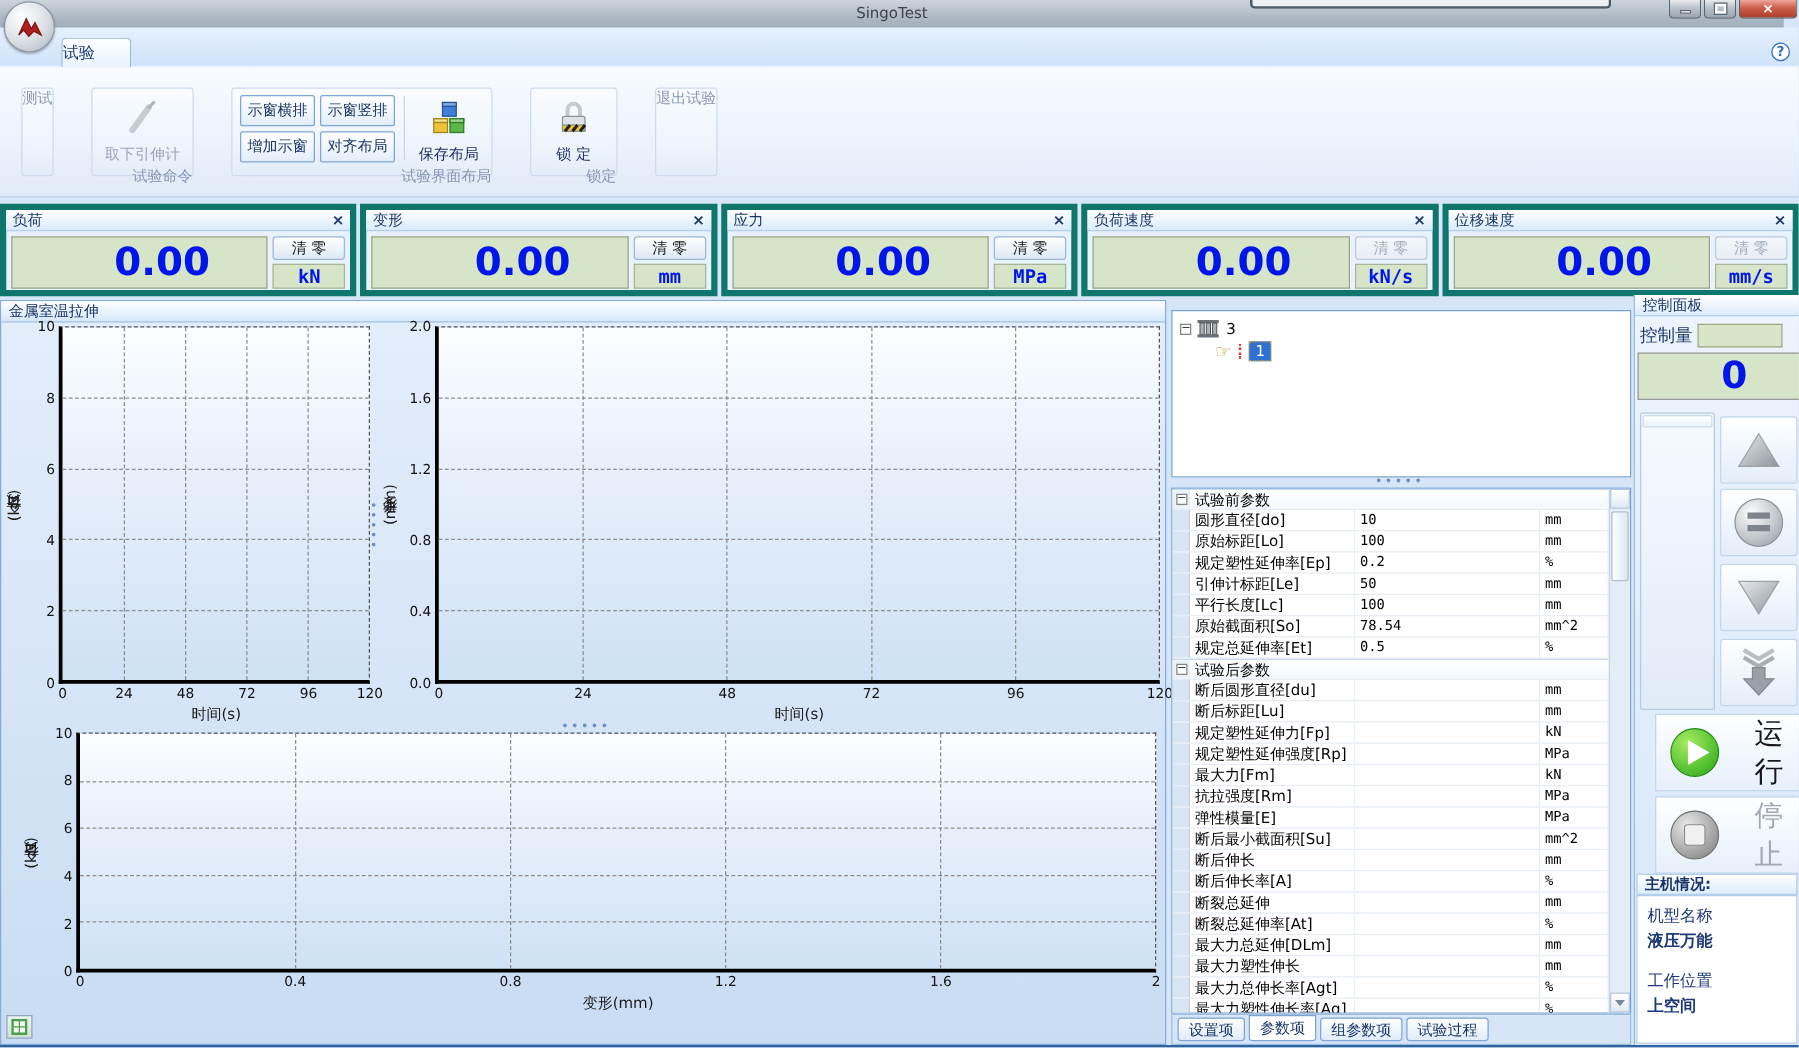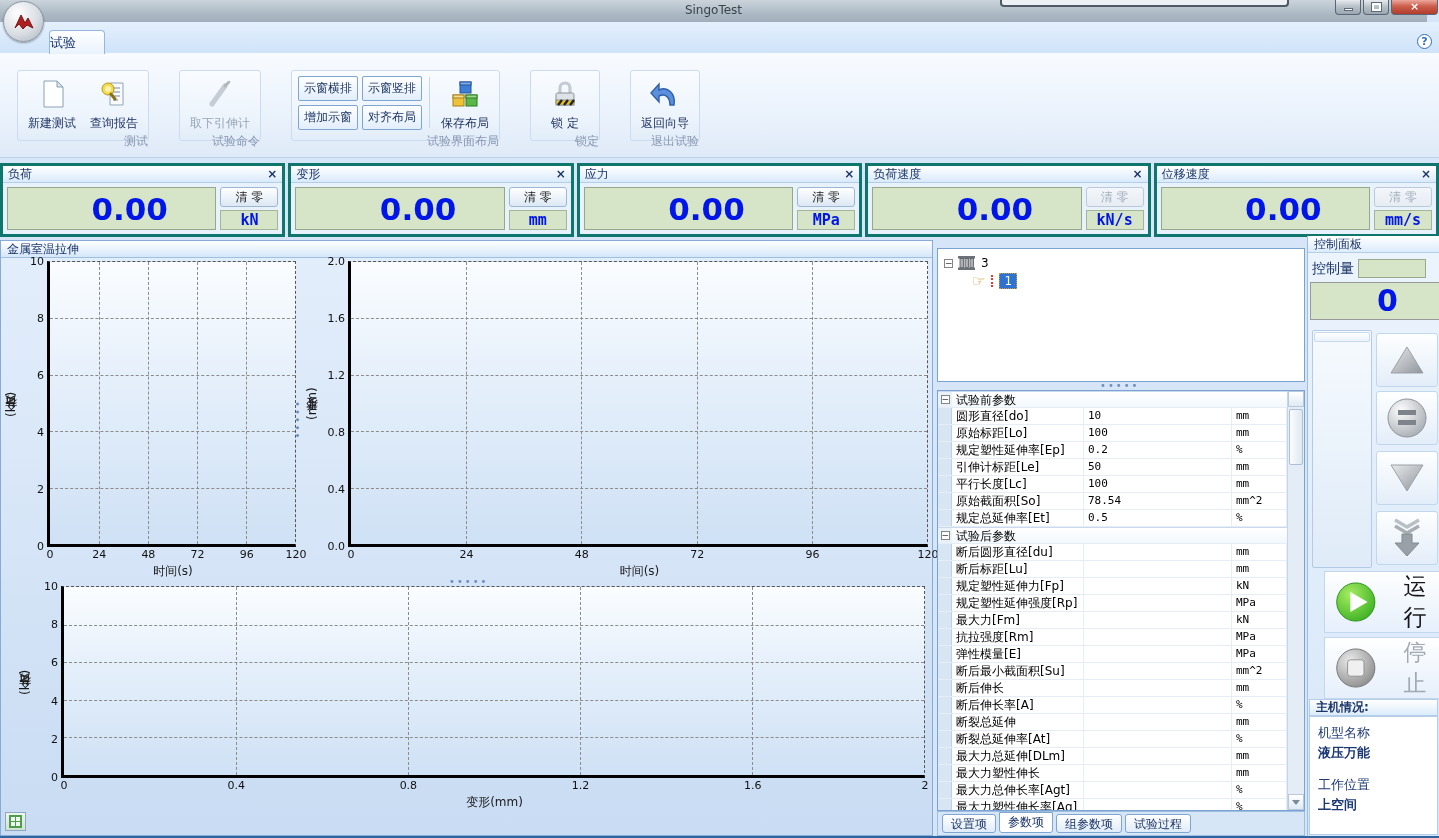--- a/index.html
+++ b/index.html
@@ -42,21 +42,21 @@
   .bigbtn { width:60px; display:flex; flex-direction:column; align-items:center; padding-top:5px; gap:5px;
     font-size:12px; color:#1c2f5f; border-radius:3px; }
   .bigbtn.disabled { color:#9aa6b7; }
   .sgrid { display:grid; grid-template-columns:1fr 1fr; gap:4px; align-content:center; padding:0 2px; }
   .sbtn { font-size:12px; color:#17315f; background:linear-gradient(#ffffff,#e2eefb); border:1px solid #7fa6d3;
     border-radius:2px; padding:3px 5px; white-space:nowrap; }
   .vsep { width:1px; background:#c6d7ea; margin:4px 3px; }
 
   
   .gauges { position:absolute; left:0; top:163px; width:1439px; height:74px; display:flex; gap:3px; }
-  .gauge { flex:1; border:3px solid #0f766e; background:#e8f2fd; display:flex; flex-direction:column; }
+  .gauge { flex:1; border:5px solid #0f766e; background:#e8f2fd; display:flex; flex-direction:column; }
   .g-title { height:17px; background:linear-gradient(#ffffff,#d9eafb); border-bottom:1px solid #b4cee9;
     display:flex; justify-content:space-between; align-items:center; padding:0 5px; color:#1c3668; }
   .g-close { font-weight:bold; font-size:12px; color:#1c3668; }
   .g-body { flex:1; display:flex; padding:4px; }
   .g-display { flex:1; background:#d6e5c8; border:1px solid #98a68c; color:#0016e8; font-size:31px; font-weight:bold;
     display:flex; align-items:center; justify-content:center;padding-left:36px; }
   .g-side { width:58px; margin-left:4px; display:flex; flex-direction:column; gap:3px; }
   .clear-btn { flex:1; background:linear-gradient(#ffffff,#dce8f4); border:1px solid #9cb7d6; border-radius:3px;
     color:#1b1b1b; display:flex; align-items:center; justify-content:center; font-size:12px; }
   .g-unit { flex:1; background:#d6e5c8; border:1px solid #a5b59a; color:#0016e8; font-weight:bold; font-size:15px;
@@ -177,39 +177,20 @@
     </svg>
   </div>
 
   <div class="tabrow">
     <div class="ribbon-tab">试验</div>
     <div class="help-btn">?</div>
   </div>
 
   <div class="ribbon">
     <div class="rgroup">
-      <div class="rbtns">
-        <div class="bigbtn">
-          <svg width="32" height="32" viewBox="0 0 32 32">
-            <path d="M8 3 h13 l6 6 v20 H8 Z" fill="#fdfefe" stroke="#8aa0b8"></path>
-            <path d="M21 3 l6 6 h-6 Z" fill="#d9e4ee" stroke="#8aa0b8"></path>
-          </svg>
-          <span>新建测试</span>
-        </div>
-        <div class="bigbtn">
-          <svg width="32" height="32" viewBox="0 0 32 32">
-            <path d="M12 5 h13 v22 H12 Z" fill="#f8fafc" stroke="#90a4ba"></path>
-            <path d="M15 10 h7 M15 14 h7 M15 18 h7 M15 22 h5" stroke="#9fb2c6" stroke-width="1.4"></path>
-            <circle cx="10" cy="11" r="6" fill="#f3dc4e" stroke="#b9941f"></circle>
-            <circle cx="10" cy="11" r="3" fill="#fbf3b0"></circle>
-            <path d="M13 16 l4 5" stroke="#8b6f14" stroke-width="3" stroke-linecap="round"></path>
-          </svg>
-          <span>查询报告</span>
-        </div>
-      </div>
       <div class="rcap">测试</div>
     </div>
 
     <div class="rgroup">
       <div class="rbtns">
         <div class="bigbtn disabled" style="width:72px;">
           <svg width="32" height="32" viewBox="0 0 32 32">
             <path d="M8 26 L21 8" stroke="#c6ccd3" stroke-width="5" stroke-linecap="round"></path>
             <path d="M21 8 l4 -4" stroke="#aeb5bd" stroke-width="2.5" stroke-linecap="round"></path>
           </svg>
@@ -253,28 +234,20 @@
             <rect x="7" y="22" width="18" height="5" fill="#e8c52a" stroke="#8a9299"></rect>
             <path d="M9 27 l4 -5 M15 27 l4 -5 M21 27 l4 -5" stroke="#222" stroke-width="2.4"></path>
           </svg>
           <span>锁  定</span>
         </div>
       </div>
       <div class="rcap">锁定</div>
     </div>
 
     <div class="rgroup">
-      <div class="rbtns">
-        <div class="bigbtn">
-          <svg width="32" height="32" viewBox="0 0 32 32">
-            <path d="M25 27 c2 -12 -7 -19 -15 -15 l0 -6 -8 9 8 9 0 -6 c6 -3 11 1 11 9 Z" fill="#5b91dc" stroke="#2e5fa8" stroke-width="1.4"></path>
-          </svg>
-          <span>返回向导</span>
-        </div>
-      </div>
       <div class="rcap">退出试验</div>
     </div>
   </div>
 
   <div class="gauges">
 
       <div class="gauge">
         <div class="g-title">
           <span>负荷</span>
           <span class="g-close">×</span>

